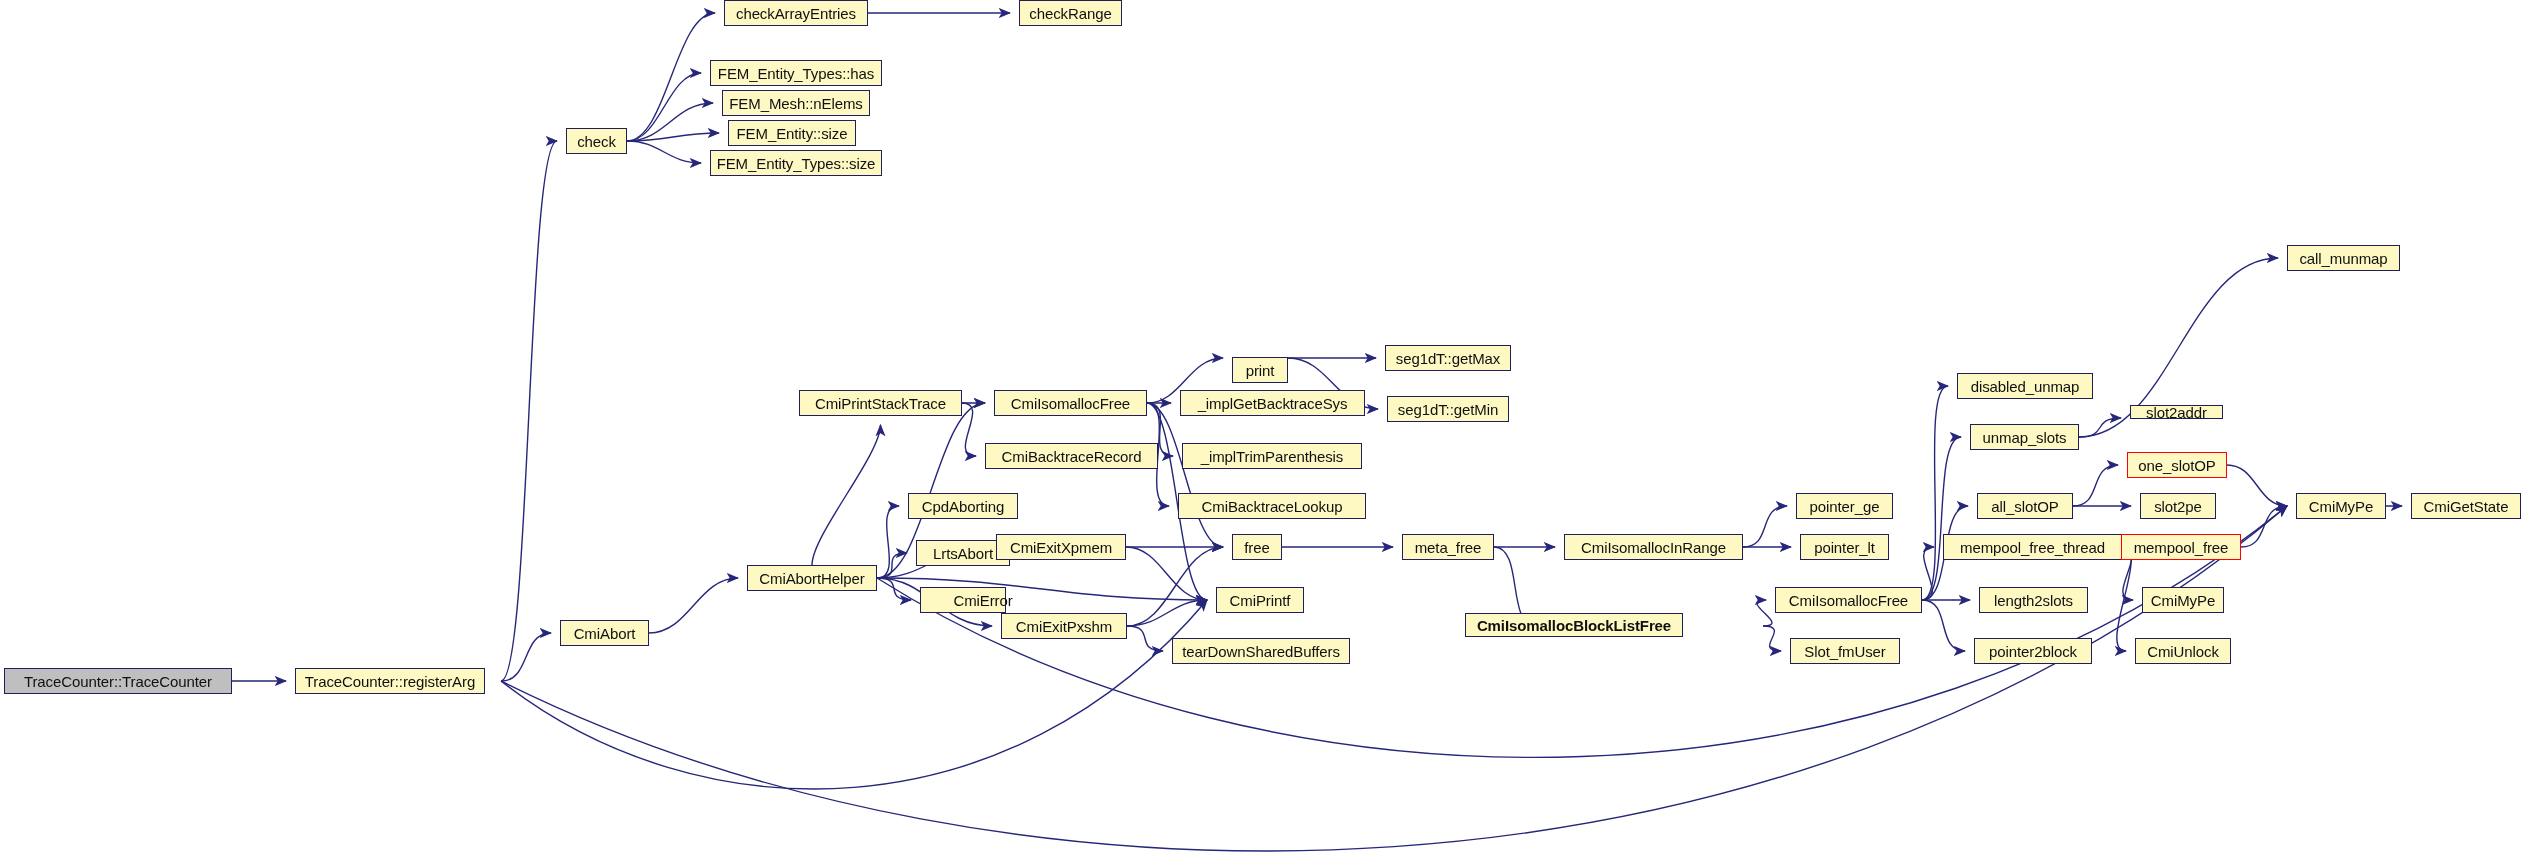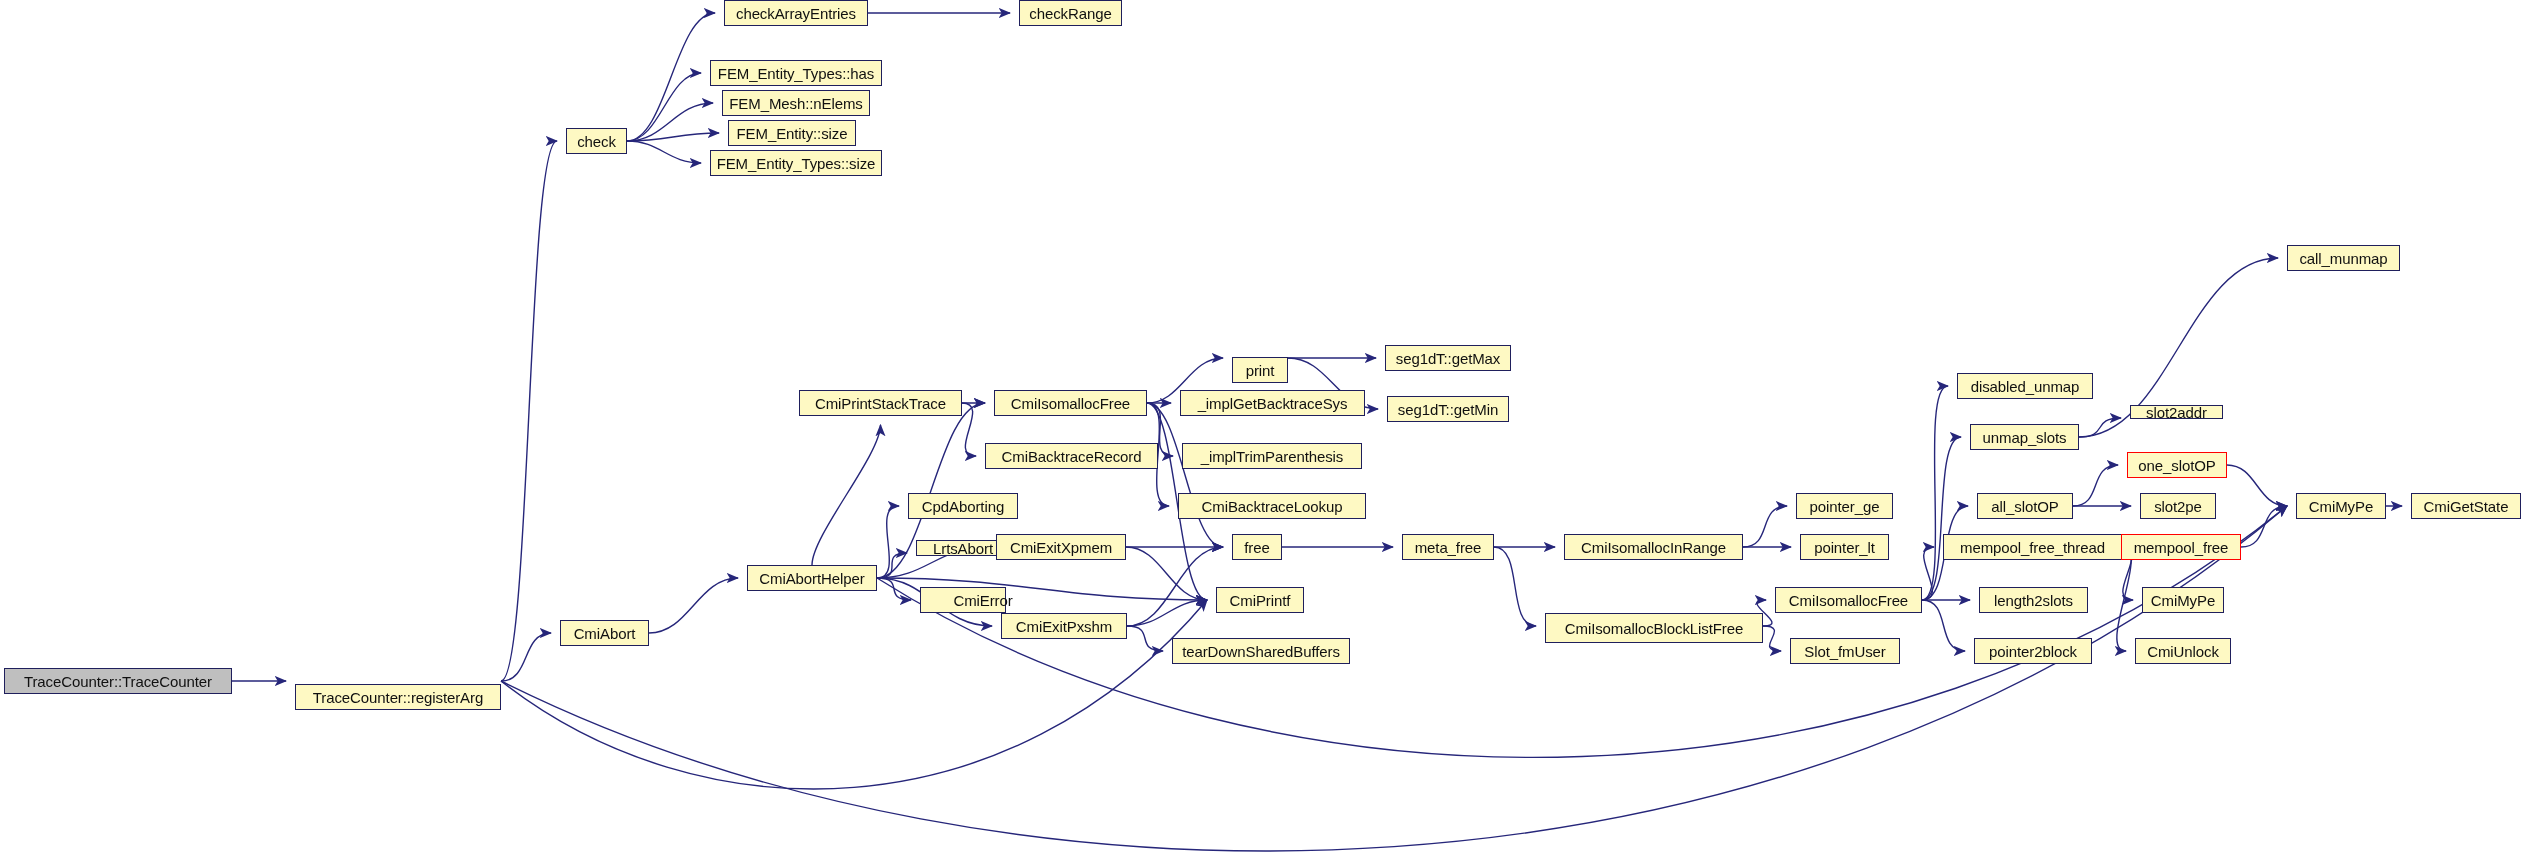--- a/index.html
+++ b/index.html
@@ -99,21 +99,21 @@
         <path d="M2122,547 C2152,547 2103,600 2133,600" marker-end="url(#ah)"></path>
         <path d="M2122,547 C2152,547 2096,651 2126,651" marker-end="url(#ah)"></path>
         <path d="M2241,547 C2271,547 2257,506 2287,506" marker-end="url(#ah)"></path>
         <path d="M2386,506 C2416,506 2372,506 2402,506" marker-end="url(#ah)"></path>
       </g>
   </svg>
   <div id="node-layer">
       <div class="node root" style="left: 4px; top: 668px; width: 228px; height: 26px;">
         <span>TraceCounter::TraceCounter</span>
       </div>
-      <div class="node" style="left: 295px; top: 668px; width: 206px; height: 26px; margin-top: 16px;">
+      <div class="node" style="left: 295px; top: 668px; width: 190px; height: 26px;">
         <span>TraceCounter::registerArg</span>
       </div>
       <div class="node" style="left: 560px; top: 620px; width: 89px; height: 26px;">
         <span>CmiAbort</span>
       </div>
       <div class="node" style="left: 747px; top: 565px; width: 130px; height: 26px;">
         <span>CmiAbortHelper</span>
       </div>
       <div class="node" style="left: 566px; top: 128px; width: 61px; height: 26px;">
         <span>check</span>
@@ -132,21 +132,21 @@
       </div>
       <div class="node" style="left: 728px; top: 120px; width: 128px; height: 26px;">
         <span>FEM_Entity::size</span>
       </div>
       <div class="node" style="left: 710px; top: 150px; width: 172px; height: 26px;">
         <span>FEM_Entity_Types::size</span>
       </div>
       <div class="node" style="left: 908px; top: 493px; width: 110px; height: 26px;">
         <span>CpdAborting</span>
       </div>
-      <div class="node" style="left: 916px; top: 540px; width: 94px; height: 16px; align-items: center;">
+      <div class="node" style="left: 916px; top: 540px; width: 94px; height: 26px; align-items: center;">
         <span>LrtsAbort</span>
       </div>
       <div class="node" style="left: 920px; top: 587px; width: 86px; height: 26px; padding-left: 40px;">
         <span>CmiError</span>
       </div>
       <div class="node" style="left: 799px; top: 390px; width: 163px; height: 26px;">
         <span>CmiPrintStackTrace</span>
       </div>
       <div class="node" style="left: 994px; top: 390px; width: 153px; height: 26px;">
         <span>CmiIsomallocFree</span>
@@ -186,21 +186,21 @@
       </div>
       <div class="node" style="left: 1172px; top: 638px; width: 178px; height: 26px;">
         <span>tearDownSharedBuffers</span>
       </div>
       <div class="node" style="left: 1402px; top: 534px; width: 92px; height: 26px;">
         <span>meta_free</span>
       </div>
       <div class="node" style="left: 1564px; top: 534px; width: 179px; height: 26px;">
         <span>CmiIsomallocInRange</span>
       </div>
-      <div class="node" style="left: 1545px; top: 613px; width: 218px; height: 30px;">
+      <div class="node" style="left: 1465px; top: 613px; width: 218px; height: 24px; font-weight: bold;">
         <span>CmiIsomallocBlockListFree</span>
       </div>
       <div class="node" style="left: 1796px; top: 493px; width: 97px; height: 26px;">
         <span>pointer_ge</span>
       </div>
       <div class="node" style="left: 1800px; top: 534px; width: 89px; height: 26px;">
         <span>pointer_lt</span>
       </div>
       <div class="node" style="left: 1775px; top: 587px; width: 147px; height: 26px;">
         <span>CmiIsomallocFree</span>

